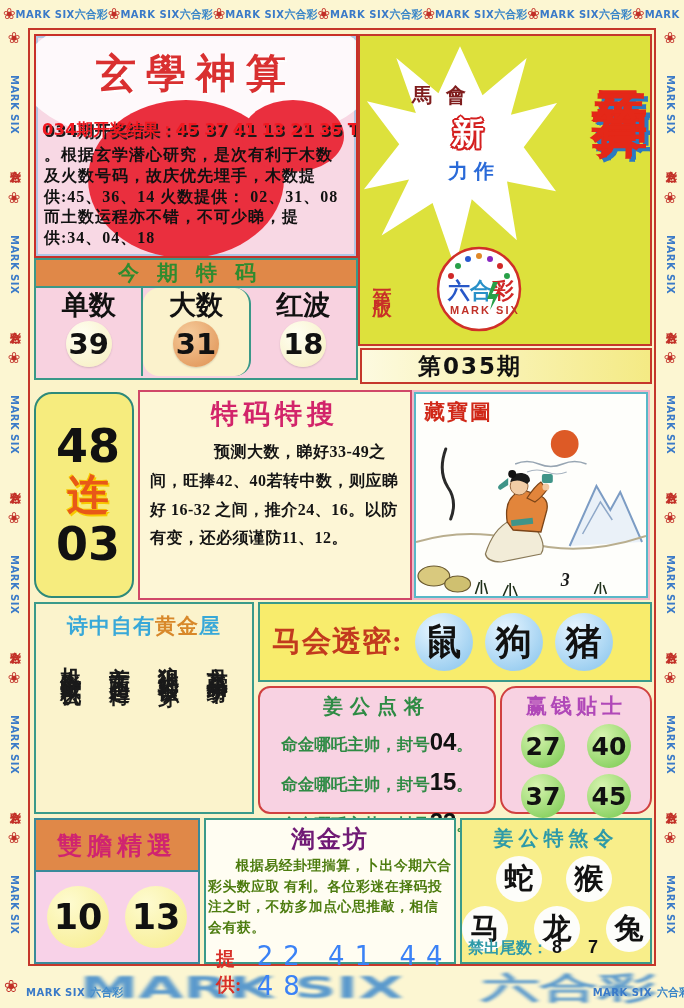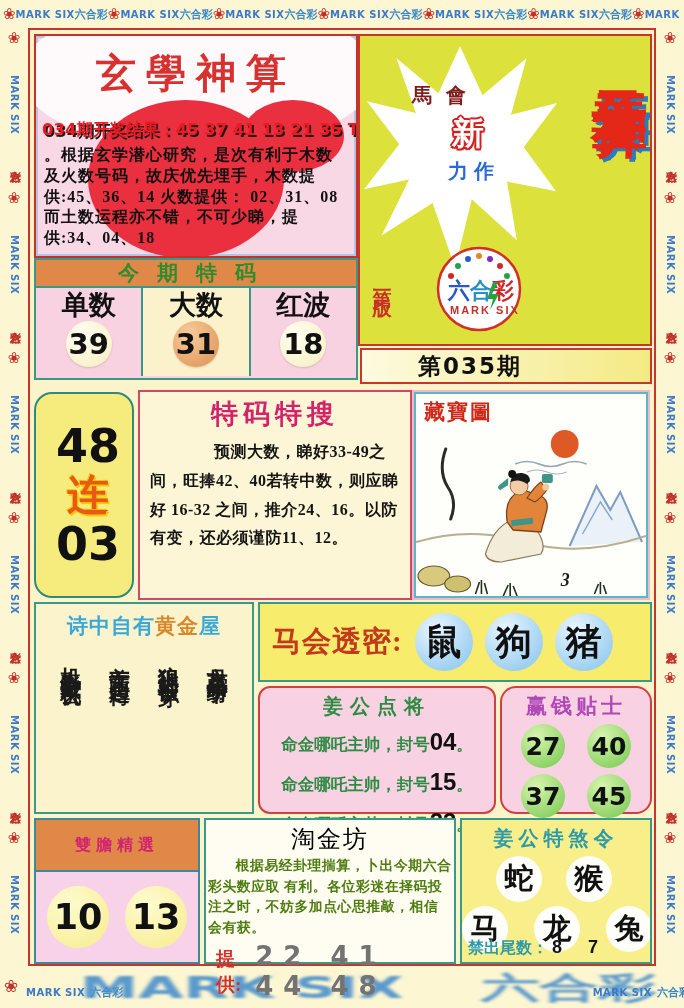--- a/index.html
+++ b/index.html
@@ -36,21 +36,21 @@
   .xz-title{position:relative;z-index:2;text-align:center;margin-top:10px;font-family:"Liberation Serif",serif;font-weight:900;font-size:40px;letter-spacing:10px;color:#D93030;text-shadow:2px 2px 0 rgba(255,255,255,.8);}
   .xz-result{position:relative;z-index:2;margin-top:18px;padding-left:6px;font-size:16.5px;font-weight:bold;color:#F01820;text-shadow:1.8px 1.8px 0 #1A1A1A;white-space:nowrap;}
   .xz-body{position:relative;z-index:2;margin-top:4px;padding:0 8px;font-family:"Liberation Serif",serif;font-size:16px;line-height:1.3;color:#111;font-weight:bold;letter-spacing:1px;}
 
   
   .teqima{left:4px;top:228px;width:324px;height:122px;border:2px solid #3A9888;background:#F8D2E0;}
   .tq-head{height:28px;background:#E08848;display:flex;align-items:center;justify-content:center;font-size:21px;font-weight:bold;color:#2F8B2F;letter-spacing:18px;border-bottom:2px solid #3A9888;}
   .tq-cols{display:flex;height:88px;}
   .tq-col{flex:1;display:flex;flex-direction:column;align-items:center;border-right:2px solid #3A9888;background:#F8D2E0;}
   .tq-col:last-child{border-right:none;}
-  .tq-col:nth-child(2){background:#FBF2CC;}
+  .tq-col:nth-child(2){background:#FBF2CC;border-radius:16px;}
   .tq-label{font-family:"Liberation Serif",serif;font-size:27px;font-weight:bold;color:#111;line-height:1.2;margin-top:1px;}
   .tq-ball{width:46px;height:46px;border-radius:50%;display:flex;align-items:center;justify-content:center;font-size:29px;font-weight:bold;color:#111;background:radial-gradient(circle at 35% 30%,#FFFEF2,#F6EEBE);box-shadow:0 1px 2px rgba(0,0,0,.15);}
   .tq-col:nth-child(2) .tq-ball{background:radial-gradient(circle at 35% 30%,#F6CC9C,#DE8F50);}
 
   
   .titleblock{left:328px;top:4px;width:294px;height:312px;background:#DDE13C;border:2px solid #C5372B;overflow:hidden;}
   .star-svg{position:absolute;left:2px;top:8px;width:196px;height:226px;}
   .star-t1{position:absolute;left:52px;top:46px;color:#7f1d1d;font-size:20px;font-weight:bold;letter-spacing:14px;font-family:Liberation Serif, serif;}
   .star-t2{position:absolute;left:92px;top:76px;color:#fff;font-size:32px;font-weight:900;font-family:"Liberation Serif",serif;text-shadow:2px 0 #D42020,-2px 0 #D42020,0 2px #D42020,0 -2px #D42020,1.5px 1.5px #D42020,-1.5px -1.5px #D42020,1.5px -1.5px #D42020,-1.5px 1.5px #D42020;}
   .star-t3{position:absolute;left:88px;top:122px;color:#2A6AD8;font-size:20px;font-weight:bold;letter-spacing:6px;font-family:"Liberation Serif",serif;}
@@ -98,31 +98,31 @@
   
   .tips{left:470px;top:656px;width:152px;height:128px;background:#F8D2E2;border:2.5px solid #D04040;border-radius:16px;padding-top:4px;}
   .tp-title{text-align:center;font-family:"Liberation Serif",serif;font-size:21px;font-weight:900;color:#B048B8;letter-spacing:4px;}
   .tp-grid{display:grid;grid-template-columns:44px 44px;gap:6px 22px;justify-content:center;margin-top:4px;}
   .tp-ball{width:44px;height:44px;border-radius:50%;display:flex;align-items:center;justify-content:center;background:radial-gradient(circle at 35% 28%,#D8F4B0,#74C84C);font-size:25px;font-weight:bold;color:#111;}
   .tp-note{text-align:center;margin-top:2px;font-size:13.5px;font-weight:bold;color:#111;white-space:nowrap;}
   .tp-note .hl{color:#E8D24A;}
 
   
   .shuangdan{left:4px;top:788px;width:166px;height:146px;border:2px solid #3A8A9A;background:#F8D2E8;}
-  .sd-head{height:52px;background:#E08848;display:flex;align-items:center;justify-content:center;border-bottom:2px solid #3A8A9A;font-family:"Liberation Serif",serif;font-size:16px;font-weight:900;color:#D02470;letter-spacing:5px;}
+  .sd-head{height:52px;background:#E08848;display:flex;align-items:center;justify-content:center;border-bottom:2px solid #3A8A9A;font-family:"Liberation Serif",serif;font-size:25px;font-weight:900;color:#D02470;letter-spacing:5px;}
   .sd-body{height:90px;display:flex;align-items:center;justify-content:center;gap:16px;}
   .sd-ball{width:62px;height:62px;border-radius:50%;display:flex;align-items:center;justify-content:center;background:radial-gradient(circle at 35% 28%,#FEFBD0,#F6EC8C);font-size:35px;font-weight:bold;color:#111;}
 
   
   .taojin{left:174px;top:788px;width:252px;height:146px;background:#FFFDF2;border:2px solid #3A9A8A;padding-top:3px;}
-  .tj-title{text-align:center;font-family:"Liberation Serif",serif;font-size:24px;font-weight:400;color:#000000;letter-spacing:2px;}
+  .tj-title{text-align:center;font-family:"Liberation Serif",serif;font-size:24px;font-weight:700;color:#701a75;letter-spacing:2px;}
   .tj-body{padding:0 2px;margin-top:1px;font-family:"Liberation Serif",serif;font-size:13.8px;font-weight:bold;color:#4d7c0f;line-height:1.5;text-indent:2em;letter-spacing:.6px;}
   .tj-provide{margin-top:2px;padding-left:10px;display:flex;align-items:baseline;gap:8px;}
   .tj-provide .lab{font-family:"Liberation Serif",serif;font-size:19px;font-weight:900;color:#D83028;}
-  .tj-provide .nums{font-size:26px;font-weight:bold;color:#737373;letter-spacing:10px;}
+  .tj-provide .nums{font-size:26px;font-weight:normal;color:#3b82f6;letter-spacing:10px;}
 
   
   .shaling{left:430px;top:788px;width:192px;height:146px;background:#F8EE8A;border:2px solid #3A9A8A;overflow:hidden;}
   .sl-title{text-align:center;margin-top:5px;font-family:"Liberation Serif",serif;font-size:20px;font-weight:900;color:#2E9AA8;letter-spacing:5px;}
   .sl-ball{position:absolute;width:46px;height:46px;border-radius:50%;background:#FDFDFA;display:flex;align-items:center;justify-content:center;font-family:"Liberation Serif",serif;font-size:29px;font-weight:bold;color:#111;}
   .sl-ban{position:absolute;left:6px;bottom:3px;font-size:16px;font-weight:700;color:#2E9AA8;font-family:"Liberation Serif",serif;}
   .sl-ban .bn{color:#111;font-family:"Liberation Sans",sans-serif;font-size:18px;margin-right:22px;}
 </style>
 </head>
 <body>

